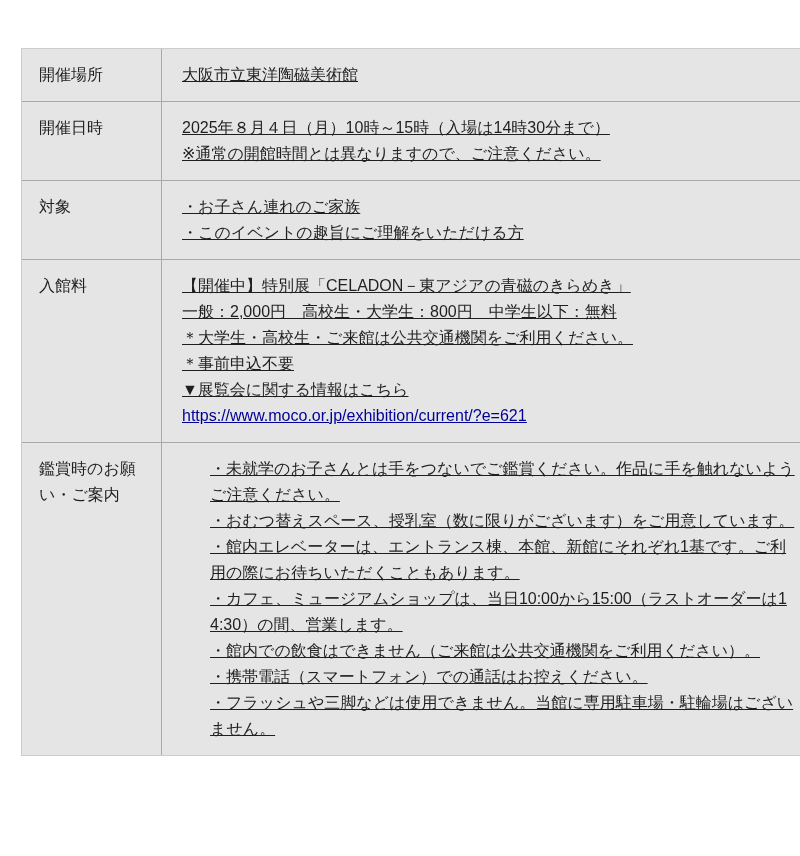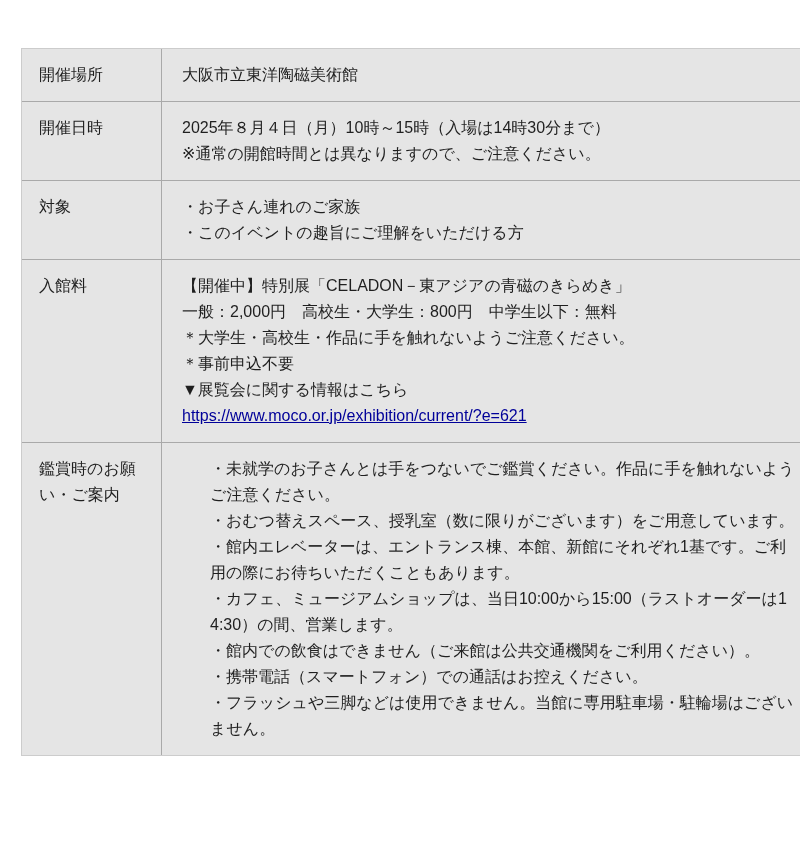--- a/index.html
+++ b/index.html
@@ -43,20 +43,21 @@
     padding: 13px 24px 13px 17px;
     word-break: break-all;
   }
   .cell.content {
     flex: 1 1 auto;
     padding: 13px 22px 13px 20px;
     word-break: break-all;
   }
   .line {
     min-height: 26px;
+    text-decoration: underline;
   }
   a.link {
     color: #000099;
     text-decoration: underline;
     word-break: break-all;
   }
 </style>
 </head>
 <body>
 
@@ -79,21 +80,21 @@
       <div class="cell content">
         <div class="line">・お子さん連れのご家族</div>
         <div class="line">・このイベントの趣旨にご理解をいただける方</div>
       </div>
     </div>
     <div class="row">
       <div class="cell label">入館料</div>
       <div class="cell content">
         <div class="line">【開催中】特別展「CELADON－東アジアの青磁のきらめき」</div>
         <div class="line">一般：2,000円　高校生・大学生：800円　中学生以下：無料</div>
-        <div class="line">＊大学生・高校生・作品に手を触れないようご注意ください。</div>
+        <div class="line">＊大学生・高校生・ご来館は公共交通機関をご利用ください。</div>
         <div class="line">＊事前申込不要</div>
         <div class="line">▼展覧会に関する情報はこちら</div>
         <div class="line"><a href="#" class="link">https://www.moco.or.jp/exhibition/current/?e=621</a></div>
       </div>
     </div>
     <div class="row">
       <div class="cell label">鑑賞時のお願い・ご案内</div>
       <div class="cell content">
         <div class="line">・未就学のお子さんとは手をつないでご鑑賞ください。作品に手を触れないようご注意ください。</div>
         <div class="line">・おむつ替えスペース、授乳室（数に限りがございます）をご用意しています。</div>

